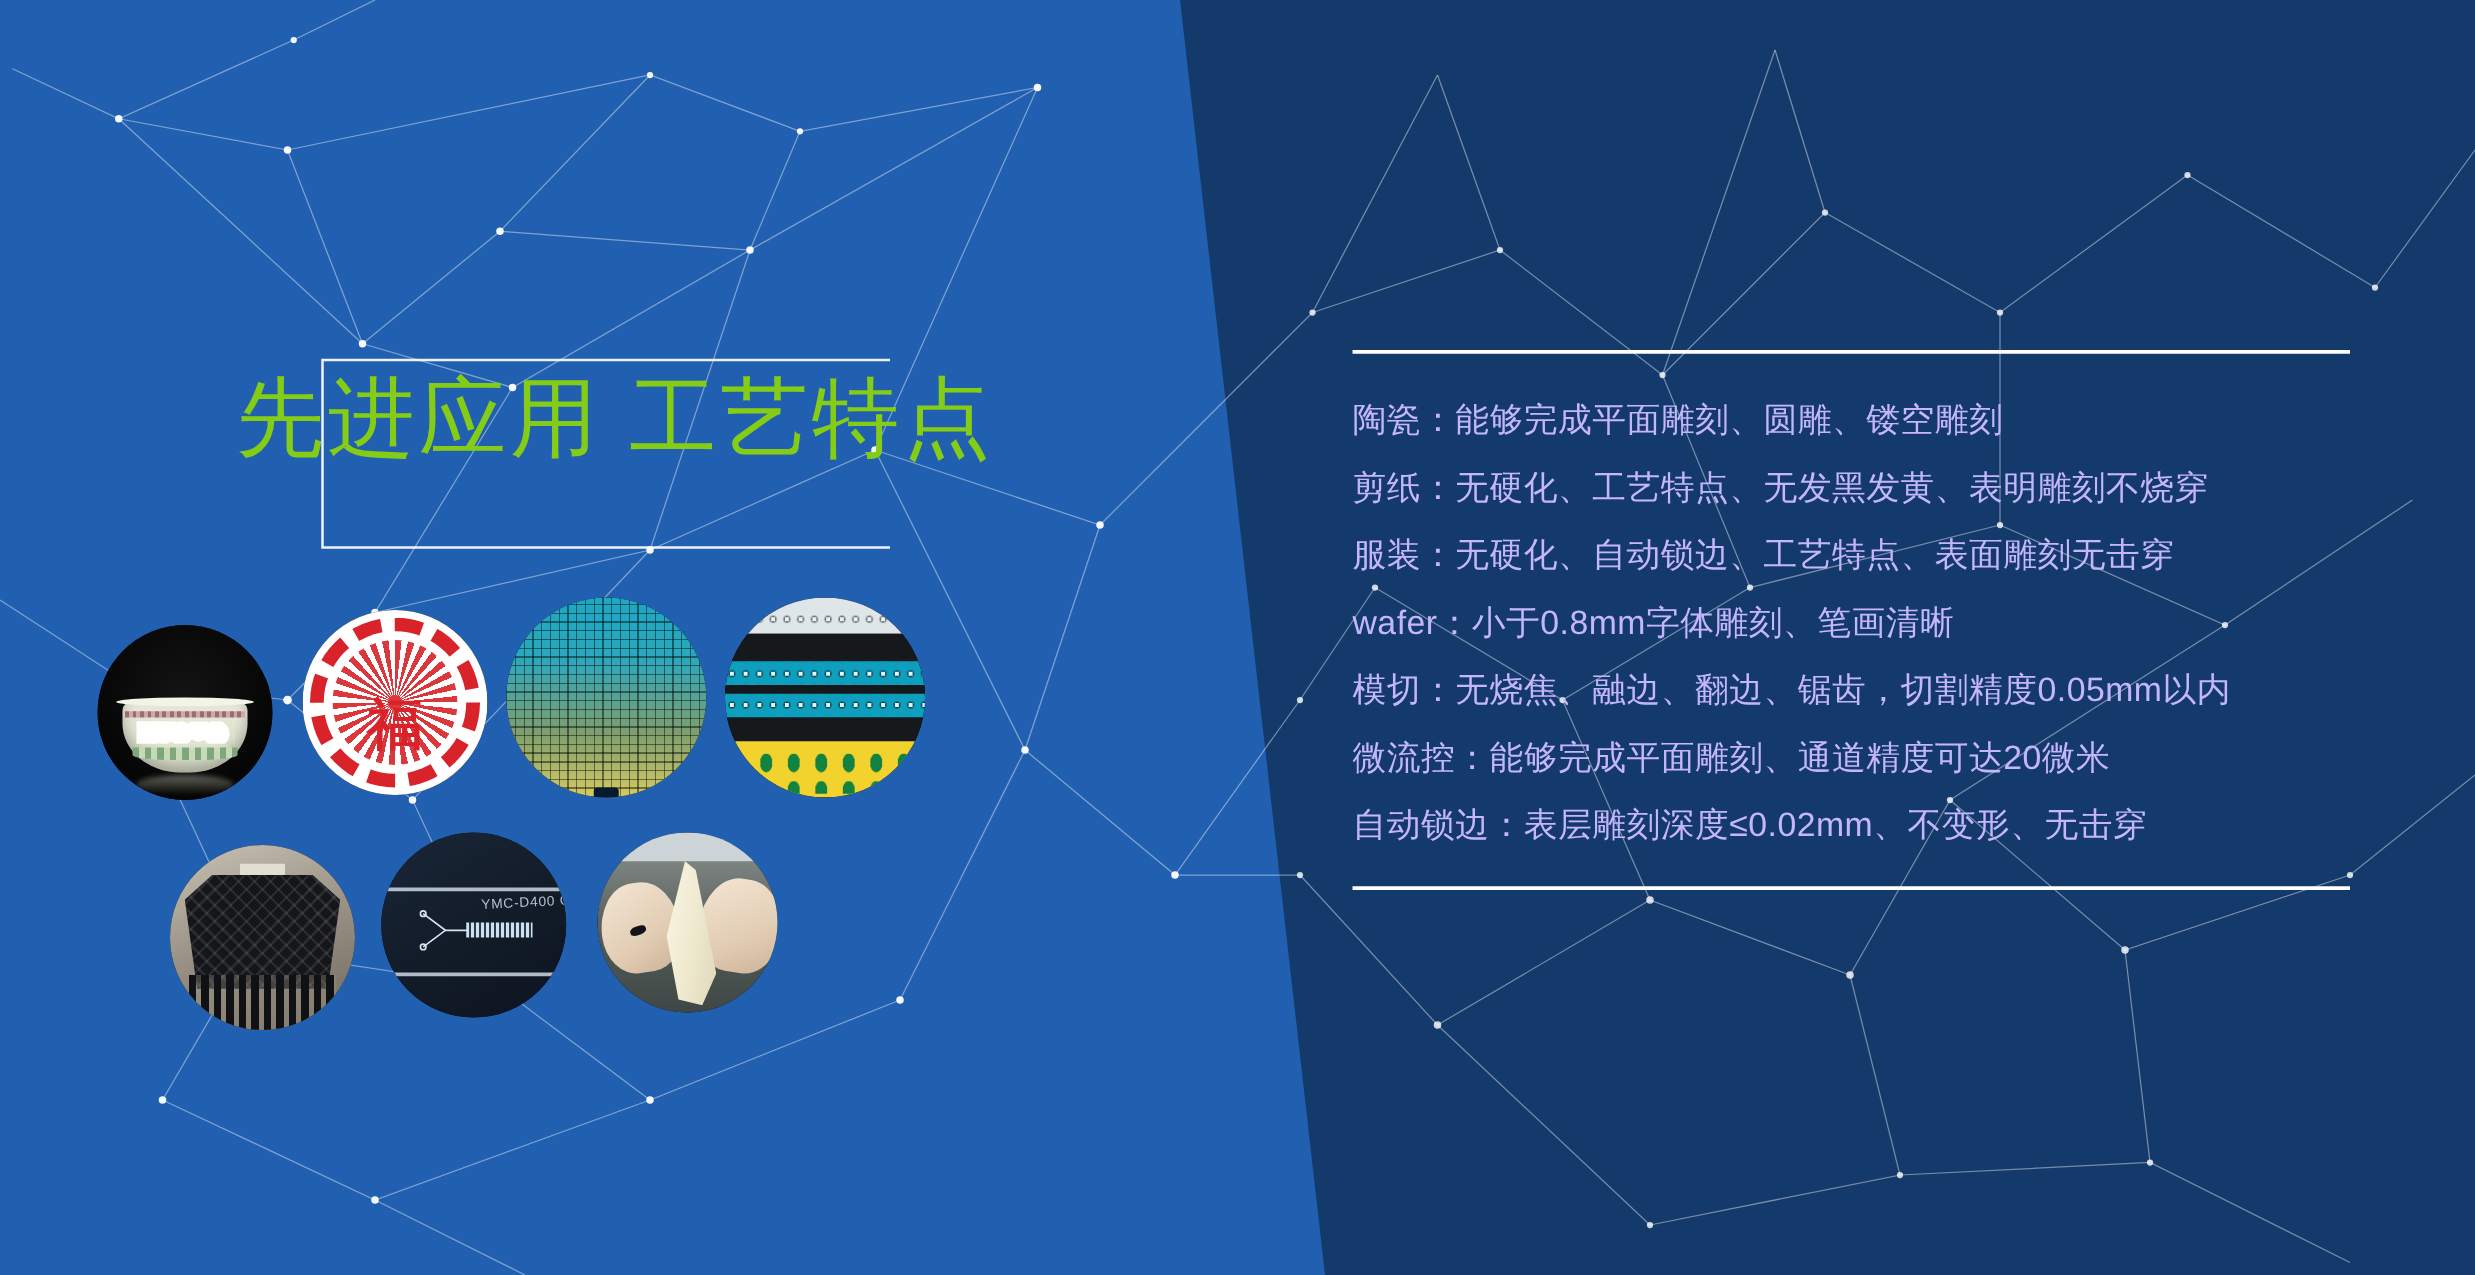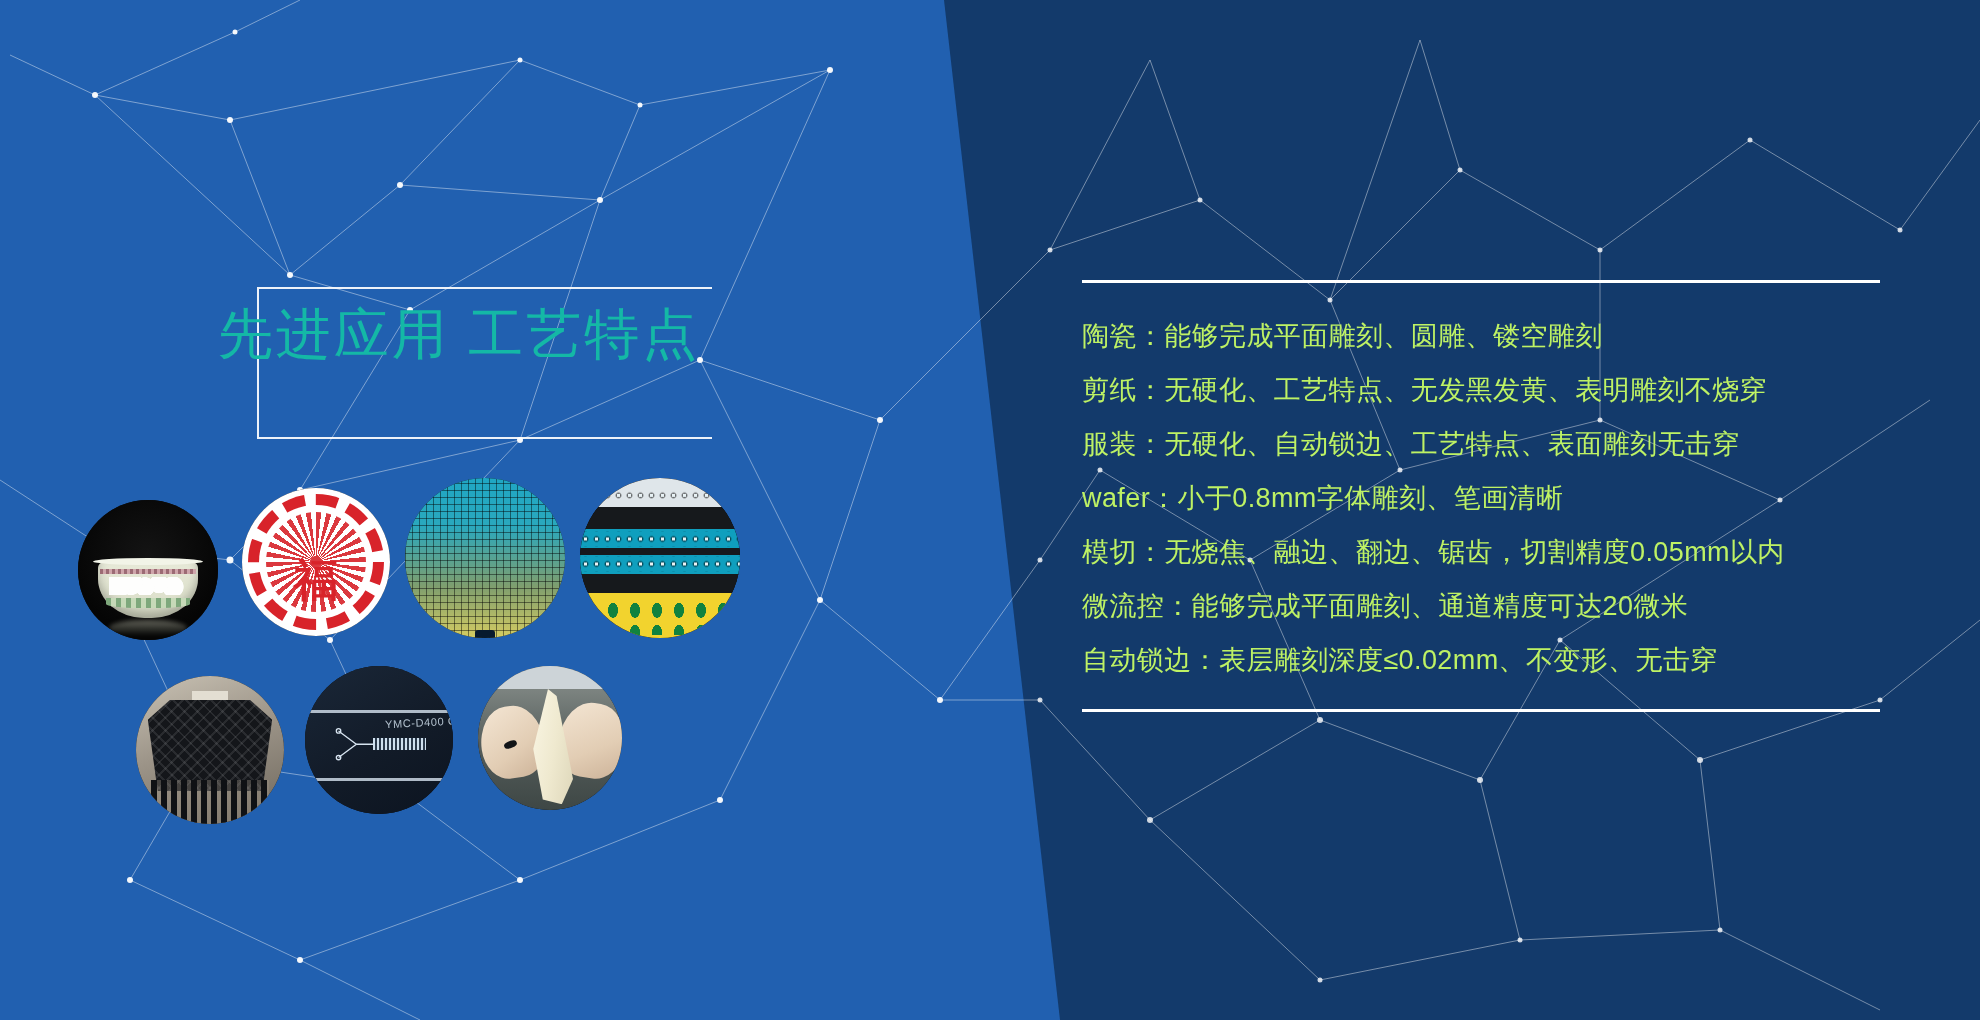--- a/index.html
+++ b/index.html
@@ -72,22 +72,22 @@
 
   #title-inner {
     position: absolute;
     left: -70px;
     top: 14px;
     width: 540px;
     text-align: center;
   }
 
   #title-cn {
-    color: #14b8a6;
-    font-size: 55px;
+    color: #84cc16;
+    font-size: 70px;
     line-height: 62px;
     font-weight: 400;
     letter-spacing: 3px;
     white-space: nowrap;
   }
 
   #title-en {
     color: #ffffff;
     font-size: 25px;
     line-height: 34px;
@@ -337,21 +337,21 @@
     width: 798px;
     height: 3px;
     background: #ffffff;
   }
   #spec-list {
     list-style: none;
     margin: 0;
     padding: 26px 0 22px 0;
   }
   #spec-list li {
-    color: #bef264;
+    color: #c4b5fd;
     font-size: 27px;
     line-height: 32px;
     padding: 11px 0;
     white-space: nowrap;
     letter-spacing: 0.4px;
   }
 </style>
 </head>
 <body>
 

